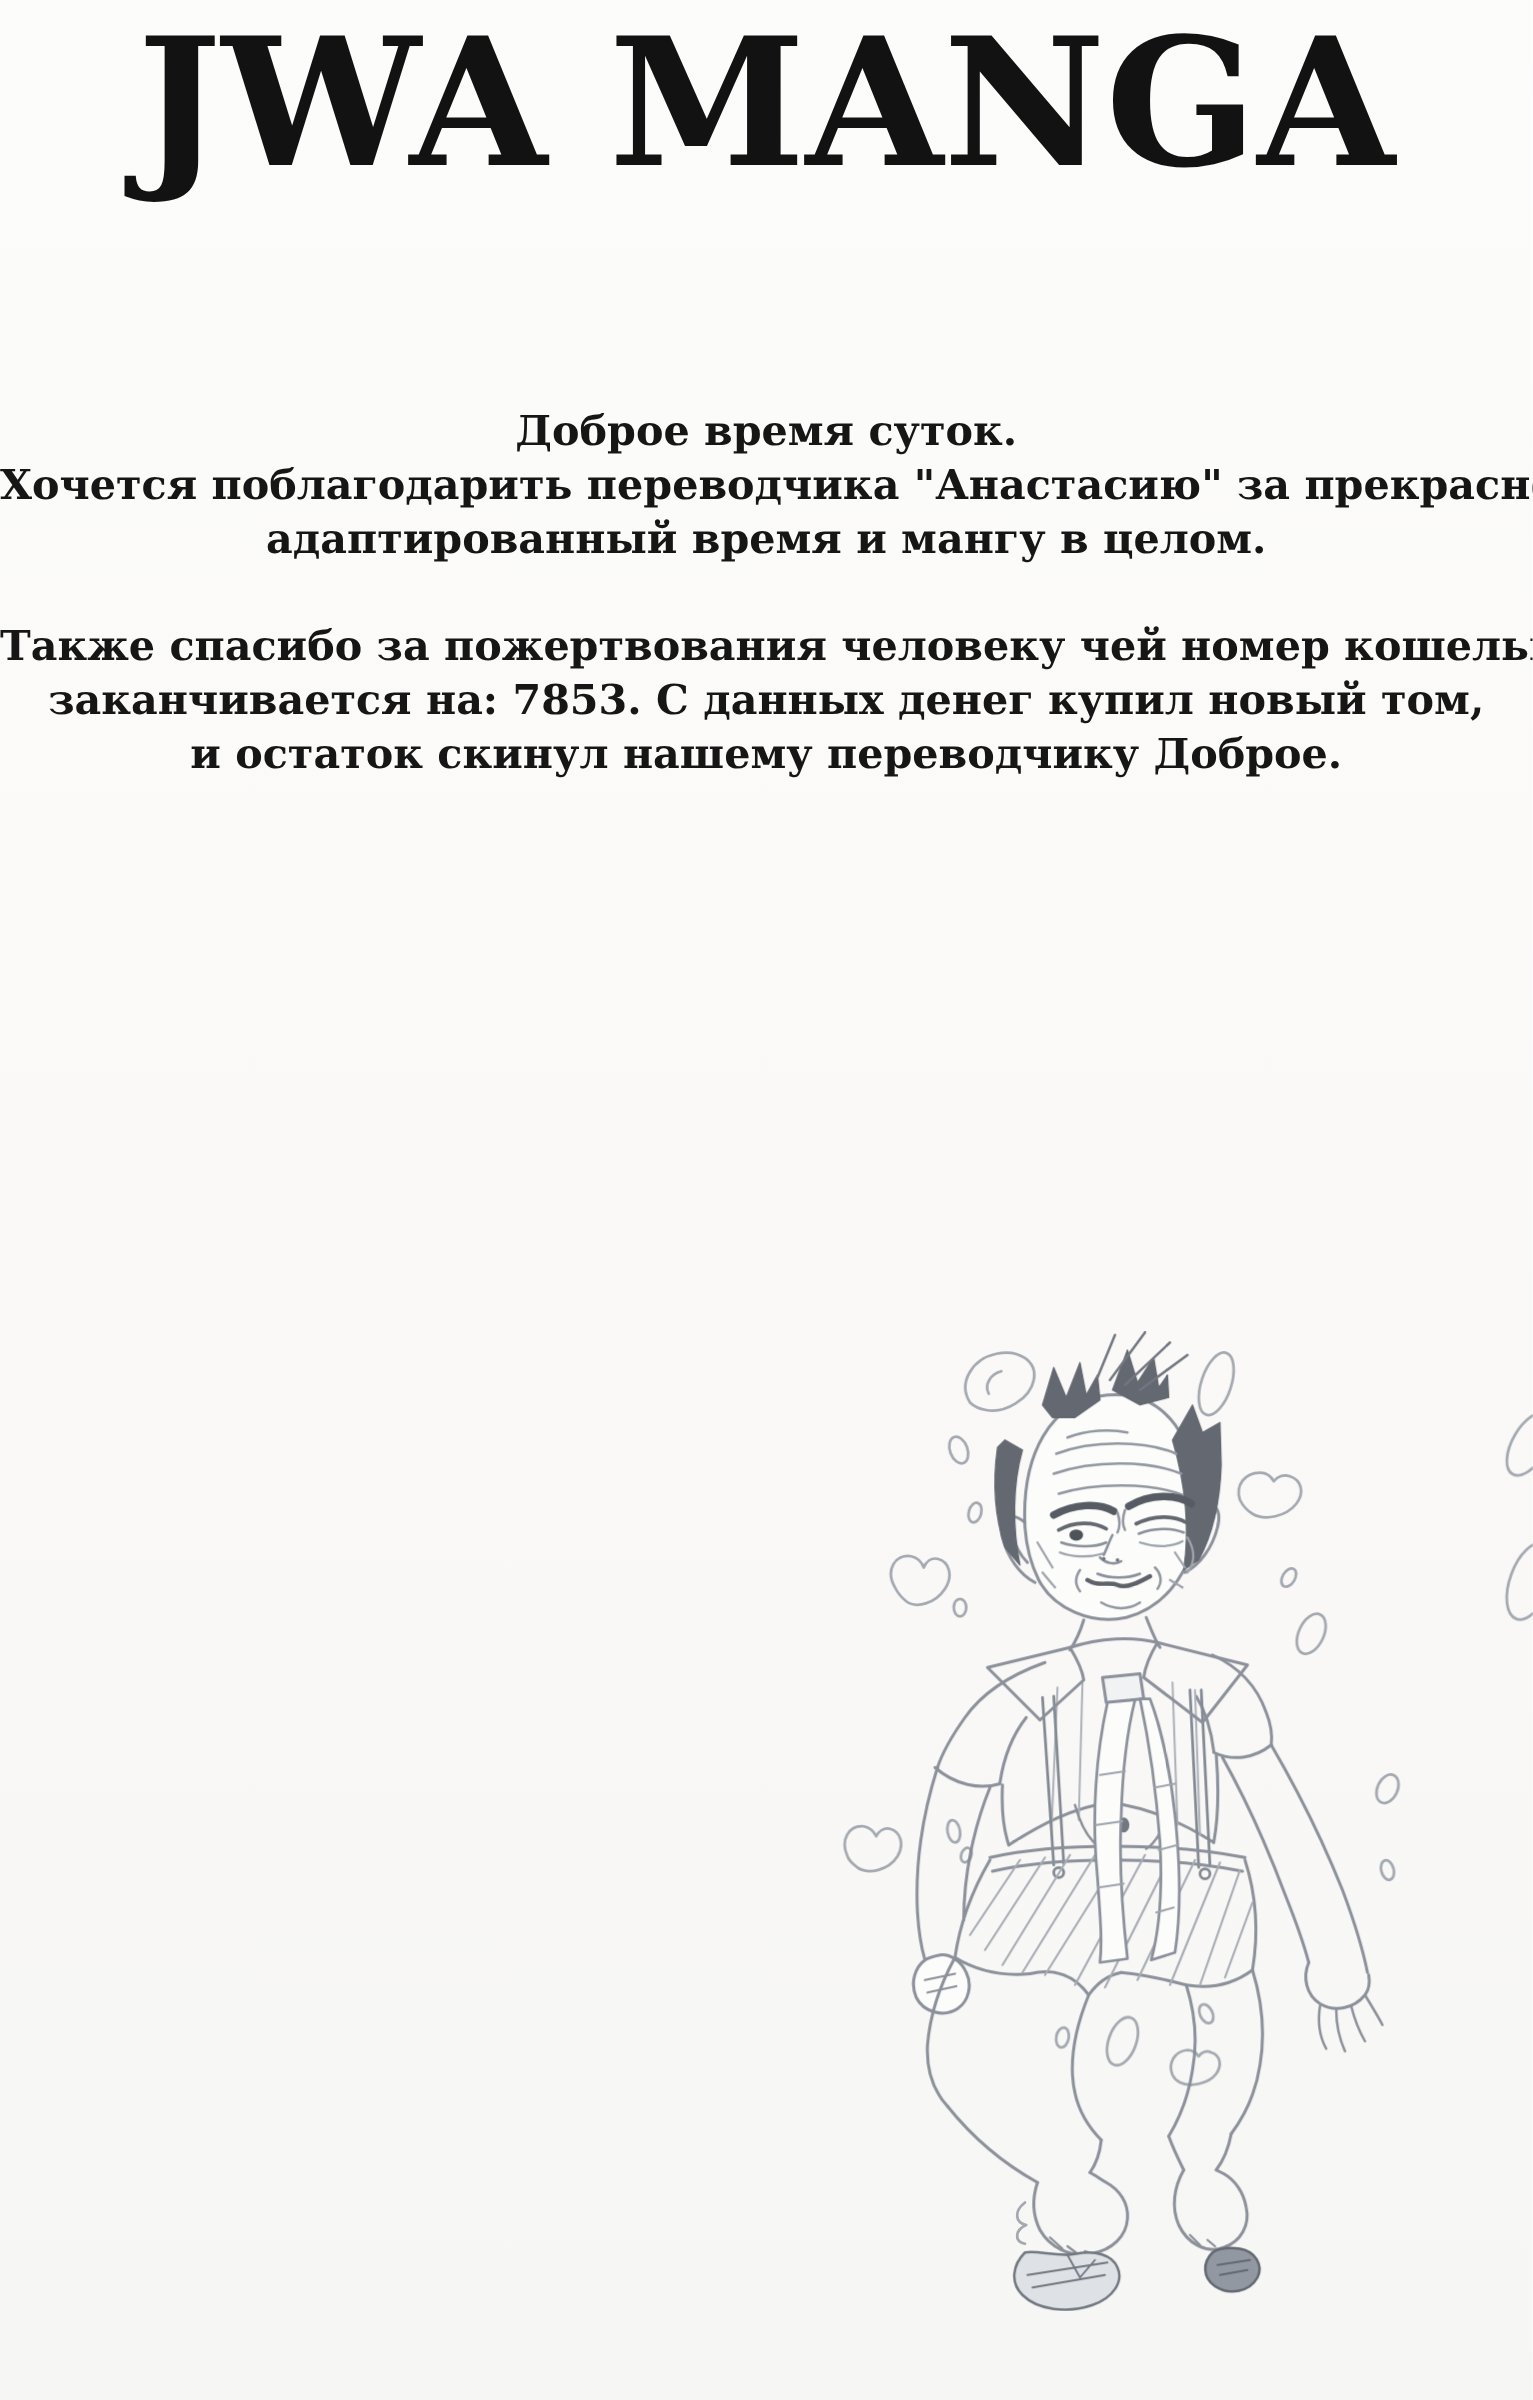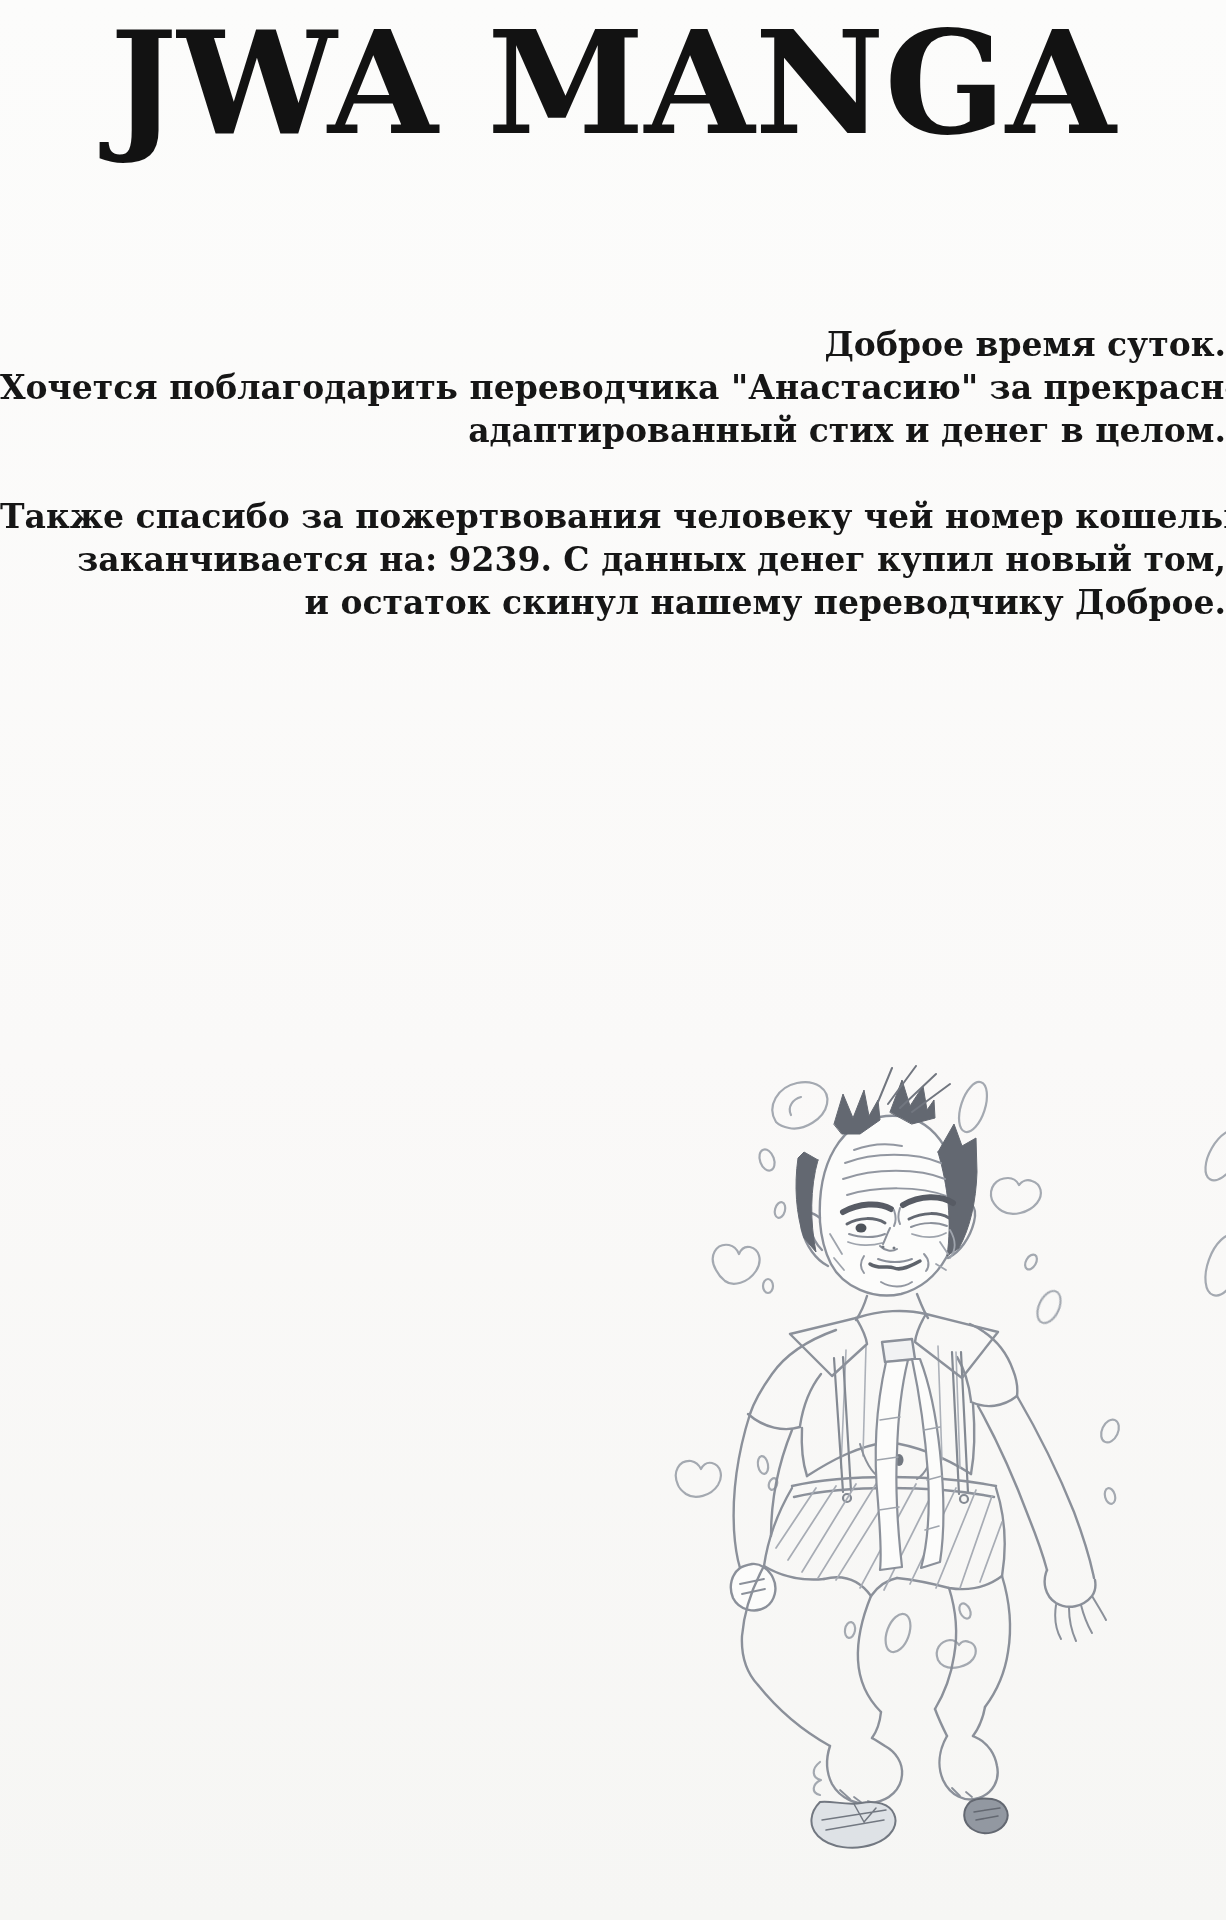--- a/index.html
+++ b/index.html
@@ -32,21 +32,21 @@
     font-weight: bold;
     letter-spacing: 0px;
     color: #121212;
     white-space: nowrap;
   }
   .note {
     position: absolute;
     top: 323px;
     left: 0;
     width: 100%;
-    text-align: right;
+    text-align: center;
     font-weight: bold;
     font-size: 33px;
     line-height: 43px;
     color: #161616;
   }
   .para { margin: 0 0 43px 0; }
   .line { display: block; white-space: nowrap; }
   .sketch {
     position: absolute;
     left: 640px;
@@ -59,25 +59,25 @@
 <body>
 
 <div class="page">
 
   <h1 class="title">JWA MANGA</h1>
 
   <div class="note">
     <p class="para">
       <span class="line">Доброе время суток.</span>
       <span class="line">Хочется поблагодарить переводчика "Анастасию" за прекрасно</span>
-      <span class="line">адаптированный стих и денег в целом.</span>
+      <span class="line">адаптированный время и мангу в целом.</span>
     </p>
     <p class="para">
       <span class="line">Также спасибо за пожертвования человеку чей номер кошелька</span>
-      <span class="line">заканчивается на: 9239. С данных денег купил новый том,</span>
+      <span class="line">заканчивается на: 7853. С данных денег купил новый том,</span>
       <span class="line">и остаток скинул нашему переводчику Доброе.</span>
     </p>
   </div>
 
   <svg class="sketch" viewBox="0 0 586 820" xmlns="http://www.w3.org/2000/svg">
 
     <g stroke="#9aa0a9" stroke-width="2.2" fill="none" stroke-linecap="round" stroke-linejoin="round" opacity="0.9">
       <path d="M136,62 C126,46 138,27 157,23 C175,19 190,29 187,44 C184,59 164,71 149,68 C143,67 139,65 136,62 Z"></path>
       <path d="M151,55 C147,47 153,39 161,37"></path>
       <ellipse cx="333" cy="47" rx="12" ry="26" transform="rotate(18 333 47)"></ellipse>

